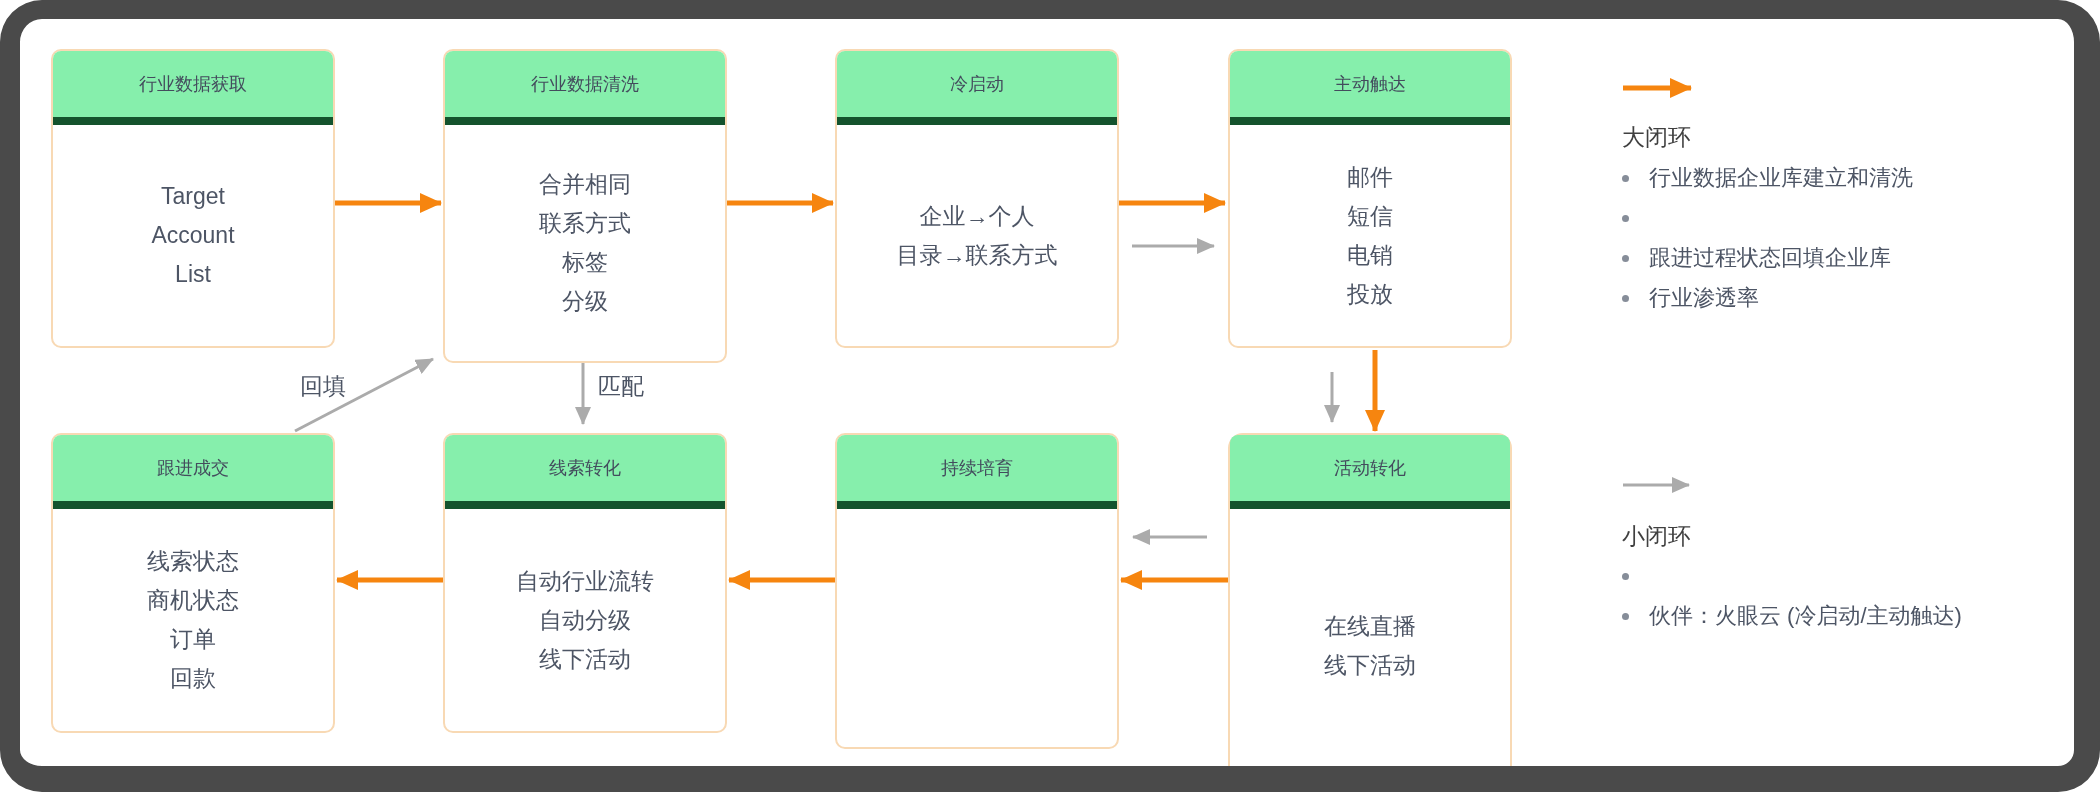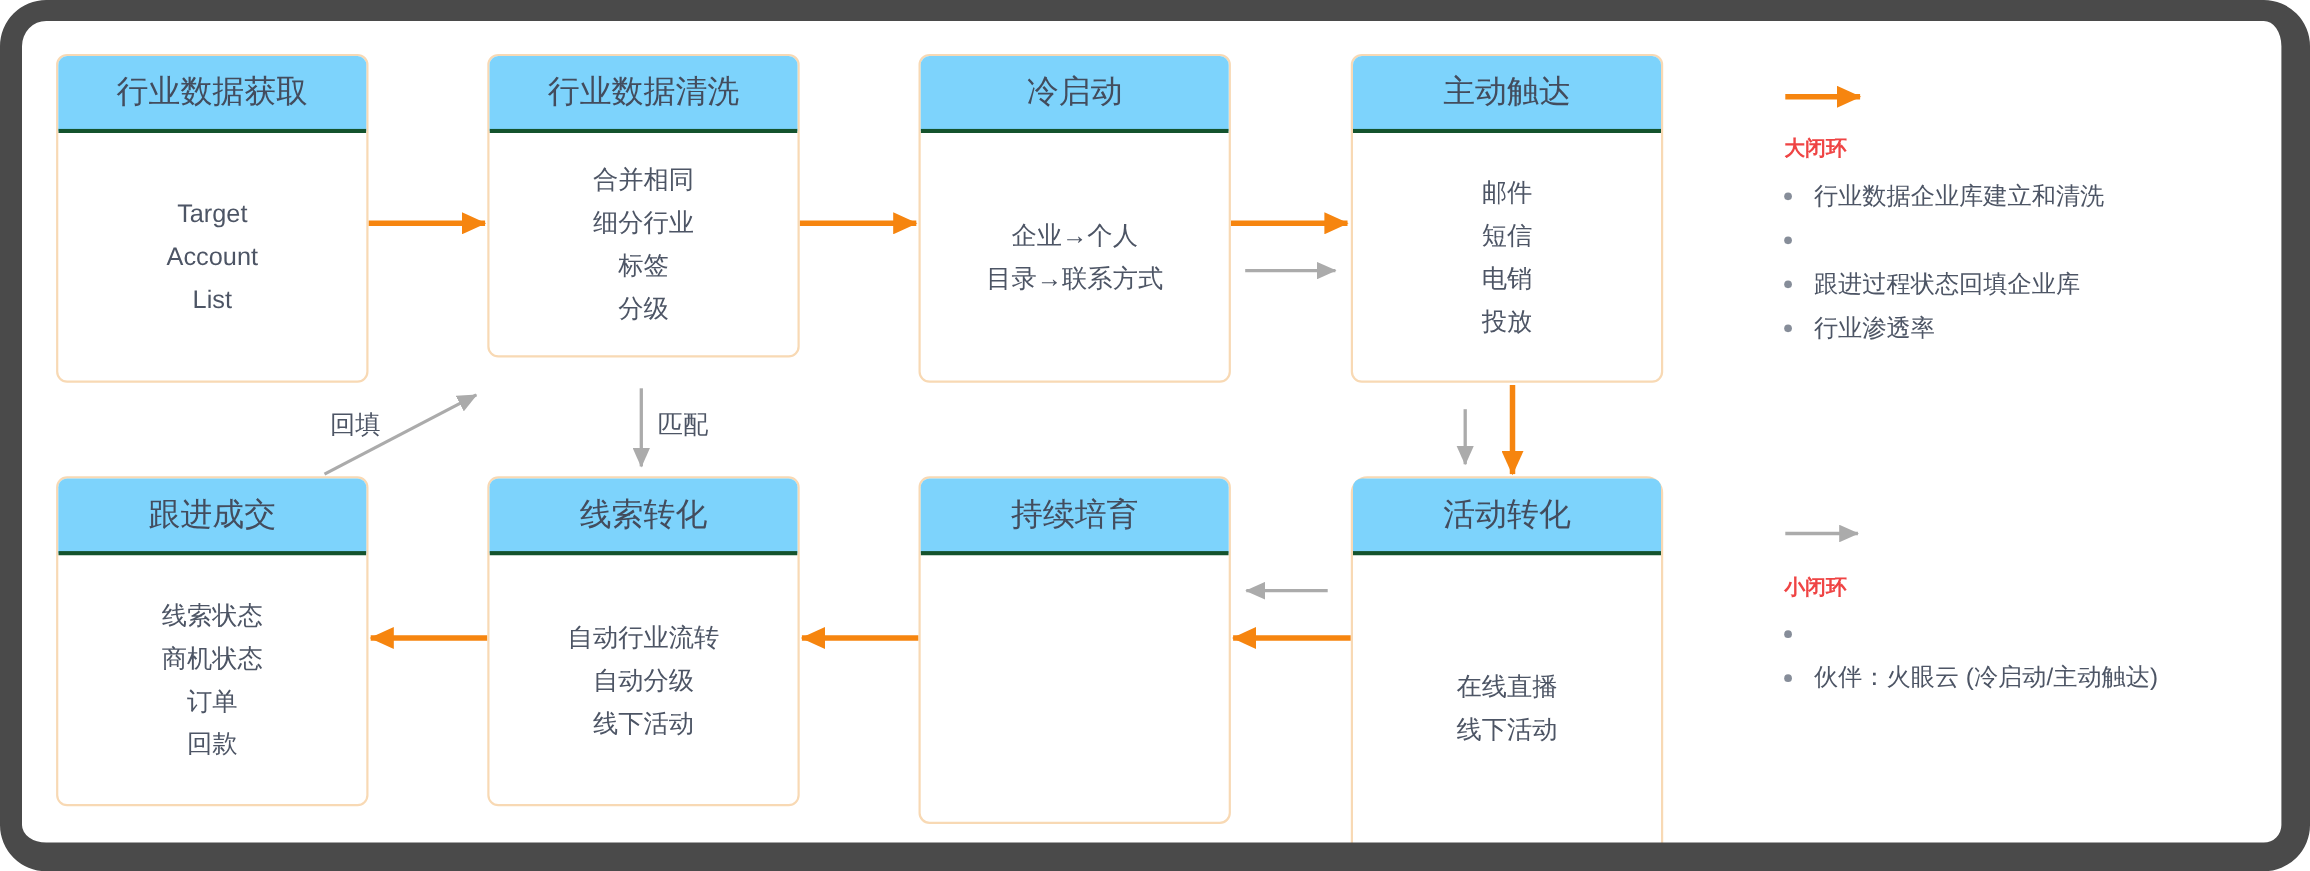--- a/index.html
+++ b/index.html
@@ -40,27 +40,27 @@
     background: #ffffff;
     border: 2px solid #f8d9b4;
     border-radius: 10px;
     box-sizing: border-box;
     display: flex;
     flex-direction: column;
     z-index: 10;
   }
   .box-title {
     height: 66px;
-    background: #7dd3fc;
-    border-bottom: 4px solid #14532d;
+    background: #86efac;
+    border-bottom: 8px solid #14532d;
     border-radius: 8px 8px 0 0;
     display: flex;
     align-items: center;
     justify-content: center;
-    font-size: 29px;
+    font-size: 18px;
     color: #434c5d;
   }
   .box-body {
     flex: 1;
     display: flex;
     flex-direction: column;
     align-items: center;
     justify-content: center;
   }
   .box-item {
@@ -79,25 +79,24 @@
   .edge-label {
     position: absolute;
     font-size: 23px;
     color: #4d5565;
     white-space: nowrap;
     z-index: 12;
   }
   
   .legend-title {
     position: absolute;
-    font-size: 19px;
-    color: #ef4444;
+    font-size: 23px;
+    color: #404040;
     white-space: nowrap;
     z-index: 12;
-    font-weight: bold;
   }
   .legend-bullets {
     position: absolute;
     z-index: 12;
   }
   .bullet-row {
     height: 40px;
     display: flex;
     align-items: center;
   }
@@ -150,25 +149,25 @@
 
   <div class="box" style="left:51px; top:49px; height:299px;">
     <div class="box-title">行业数据获取</div>
     <div class="box-body">
       <div class="box-item">Target</div>
       <div class="box-item">Account</div>
       <div class="box-item">List</div>
     </div>
   </div>
 
-  <div class="box" style="left:443px; top:49px; height:276px;">
+  <div class="box" style="left:443px; top:49px; height:314px;">
     <div class="box-title">行业数据清洗</div>
     <div class="box-body">
       <div class="box-item">合并相同</div>
-      <div class="box-item">细分行业</div>
+      <div class="box-item">联系方式</div>
       <div class="box-item">标签</div>
       <div class="box-item">分级</div>
     </div>
   </div>
 
   <div class="box" style="left:835px; top:49px; height:299px;">
     <div class="box-title">冷启动</div>
     <div class="box-body">
       <div class="box-item">企业→个人</div>
       <div class="box-item">目录→联系方式</div>

